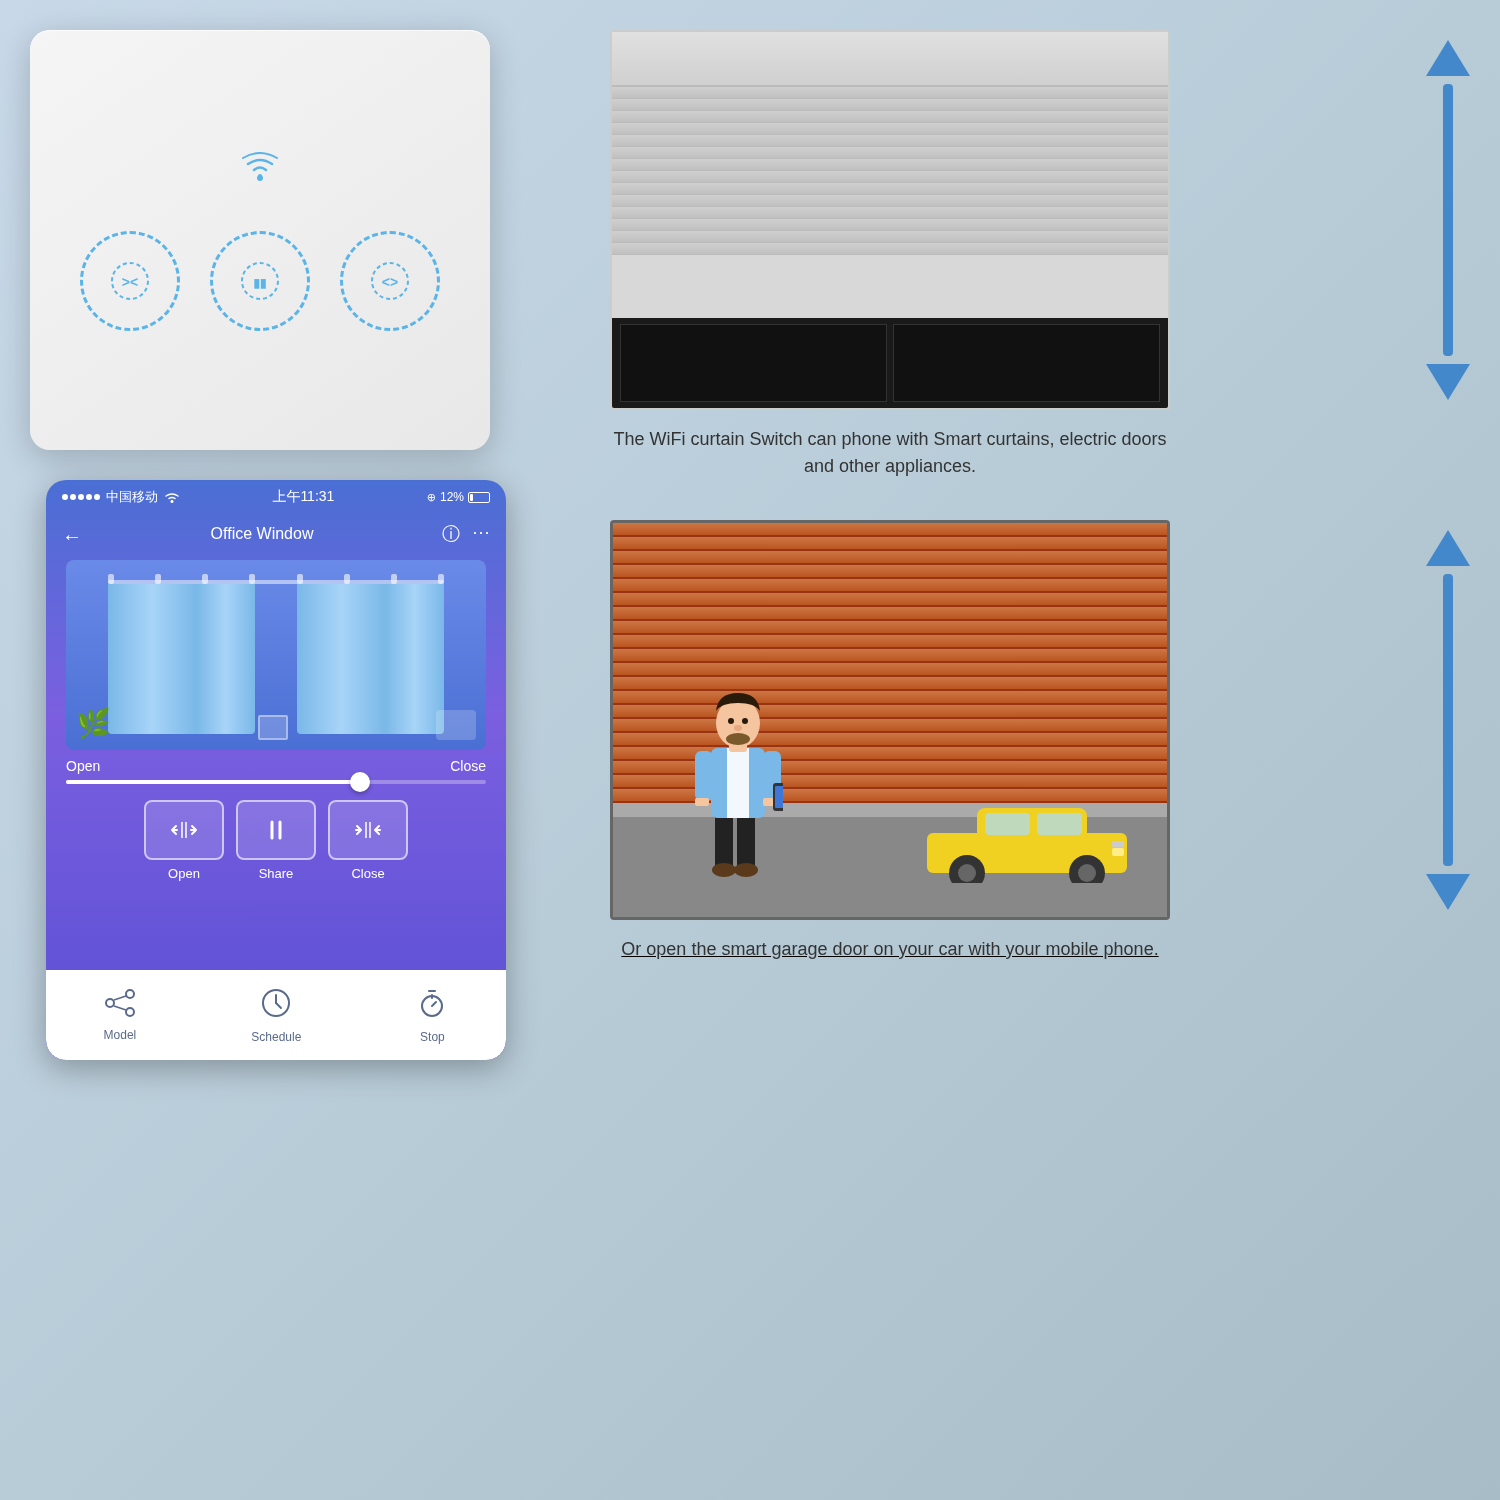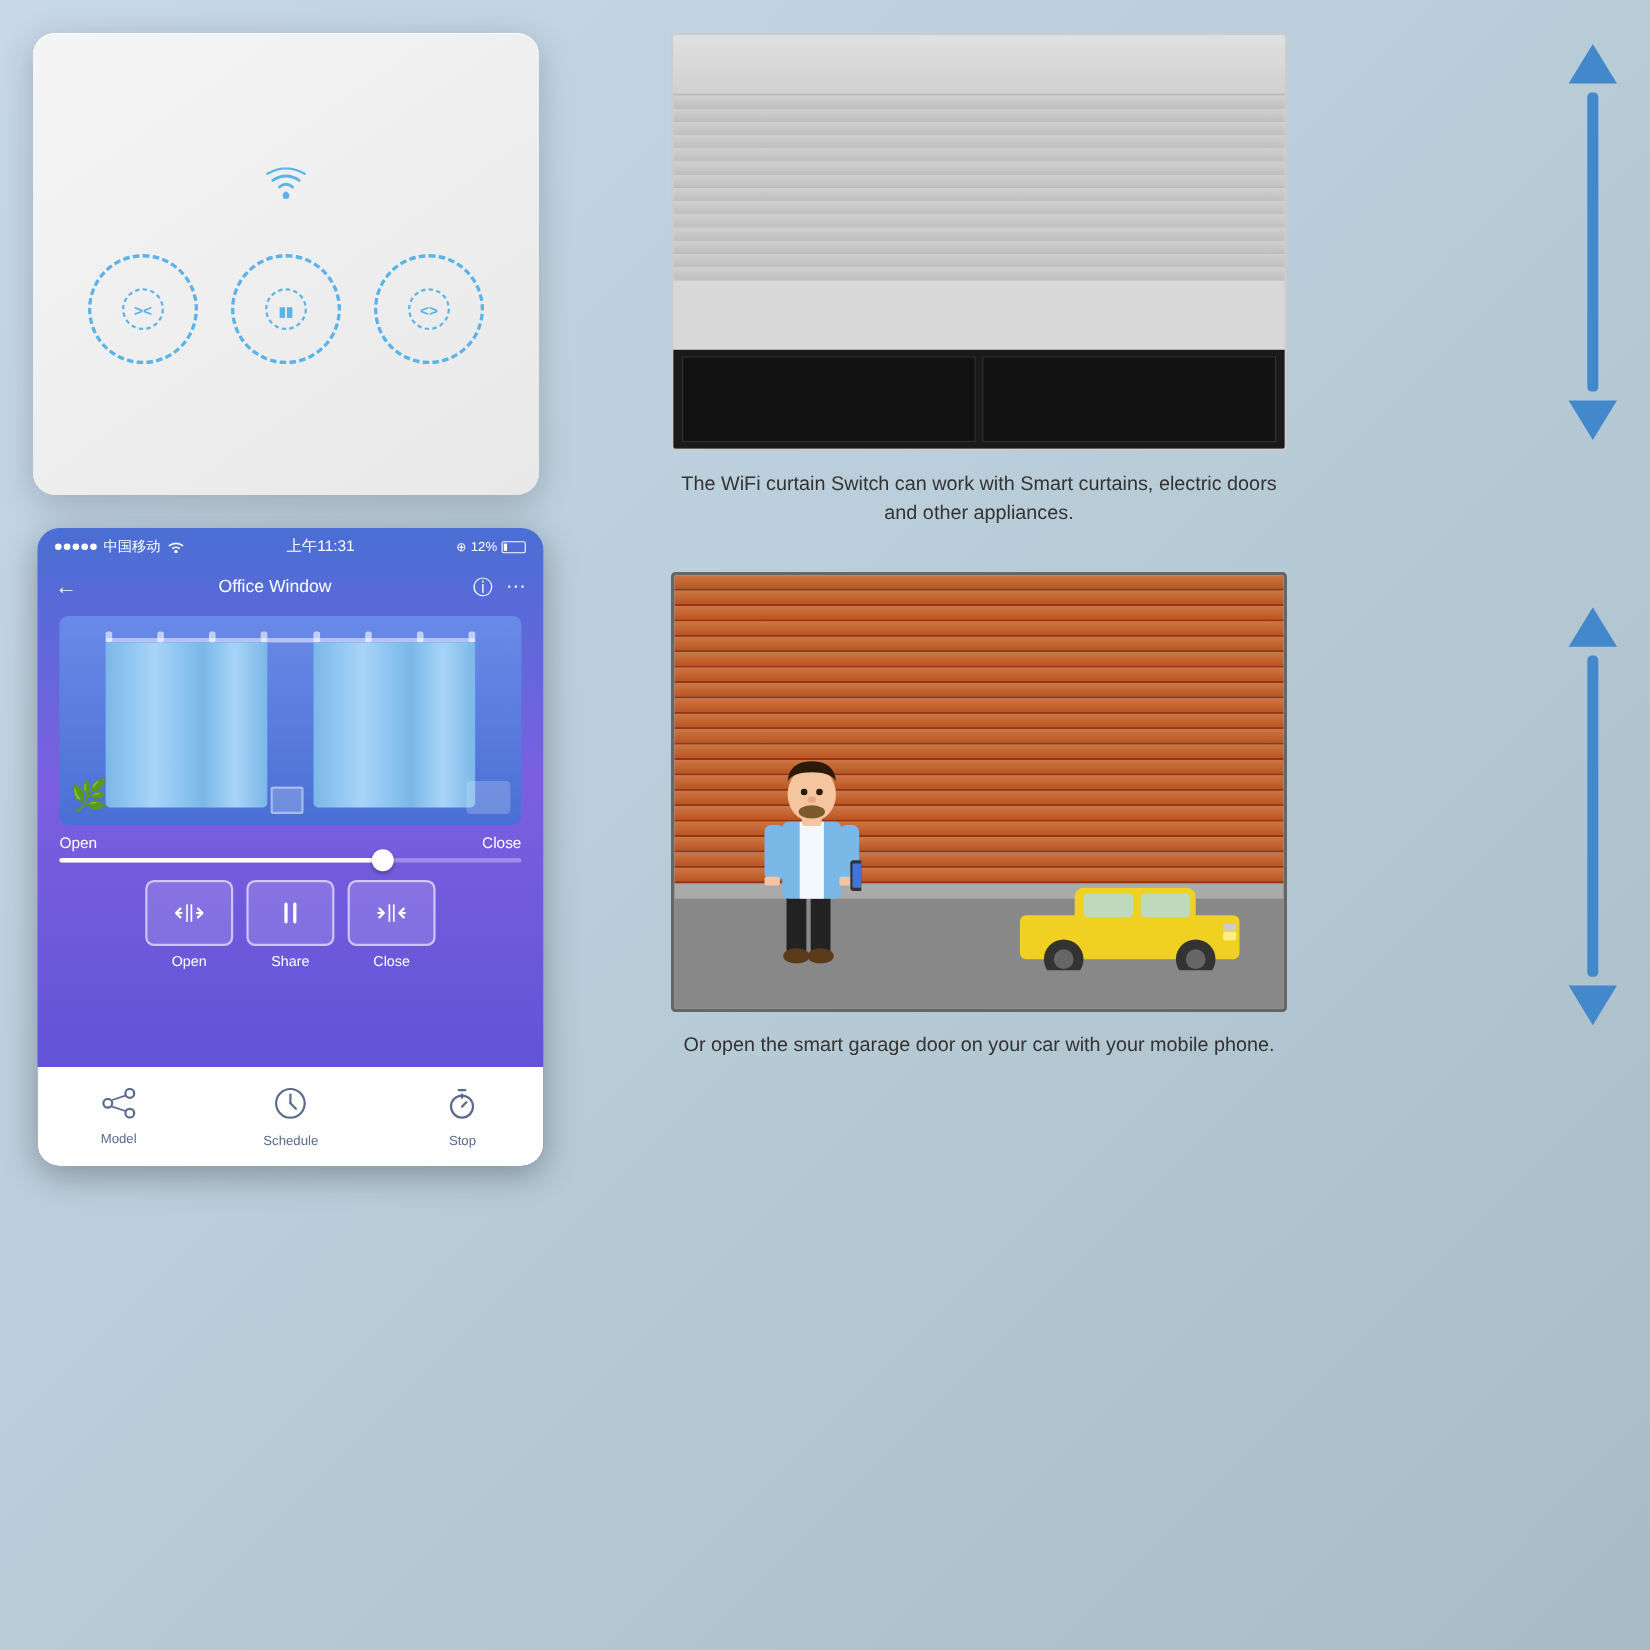--- a/index.html
+++ b/index.html
@@ -61,21 +61,21 @@
       color: #5ab4e8;
       font-size: 28px;
       background: transparent;
       cursor: pointer;
     }
 
     
     .phone-app {
       position: absolute;
       top: 450px;
-      left: 4px;
+      left: 16px;
       width: 460px;
       height: 580px;
       background: linear-gradient(180deg, #4a6fd4 0%, #7b5fe0 40%, #5a4fd4 100%);
       border-radius: 20px;
       overflow: hidden;
       box-shadow: 0 8px 32px rgba(0,0,0,0.3);
     }
 
     .phone-status-bar {
       display: flex;
@@ -355,22 +355,23 @@
 
     .top-right {
       display: flex;
       align-items: flex-start;
       gap: 20px;
       margin-bottom: 40px;
     }
 
     .bottom-right {
       display: flex;
-      align-items: center;
+      align-items: flex-start;
       gap: 18px;
+      text-decoration: underline;
     }
   </style>
 </head>
 <body>
 
 <div class="left-panel">
   <div class="switch-panel">
     <div class="wifi-icon">
       
       <svg width="40" height="30" viewBox="0 0 40 30" fill="none">
@@ -567,21 +568,21 @@
           <div style="width:100%;height:12px;background:linear-gradient(180deg,#d0d0d0,#c0c0c0);border-bottom:1px solid #bbb;"></div>
           <div style="width:100%;height:12px;background:linear-gradient(180deg,#d0d0d0,#c0c0c0);border-bottom:1px solid #bbb;"></div>
           <div style="width:100%;height:12px;background:linear-gradient(180deg,#d0d0d0,#c0c0c0);border-bottom:1px solid #bbb;"></div>
         </div>
 
         <div style="position:absolute;bottom:0;left:0;right:0;height:90px;background:#1a1a1a;display:flex;gap:6px;padding:6px 8px;">
           <div style="flex:1;background:#111;border:1px solid #333;"></div>
           <div style="flex:1;background:#111;border:1px solid #333;"></div>
         </div>
       </div>
-      <div class="shutter-text" style="width:560px;margin-top:16px;font-size:18px;color:#333;line-height:1.5;text-align:center;">The WiFi curtain Switch can work with Smart curtains, electric doors and other appliances.</div>
+      <div class="shutter-text" style="width:560px;margin-top:16px;font-size:18px;color:#333;line-height:1.5;text-align:center;">The WiFi curtain Switch can phone with Smart curtains, electric doors and other appliances.</div>
     </div>
 
     <div style="display:flex;flex-direction:column;align-items:center;height:380px;justify-content:space-between;padding:10px 0;">
       <div style="width:0;height:0;border-left:22px solid transparent;border-right:22px solid transparent;border-bottom:36px solid #4488cc;"></div>
       <div style="width:10px;flex:1;background:#4488cc;border-radius:4px;margin:8px 0;"></div>
       <div style="width:0;height:0;border-left:22px solid transparent;border-right:22px solid transparent;border-top:36px solid #4488cc;"></div>
     </div>
   </div>
 
   <div class="bottom-right" style="margin-top:30px;">

